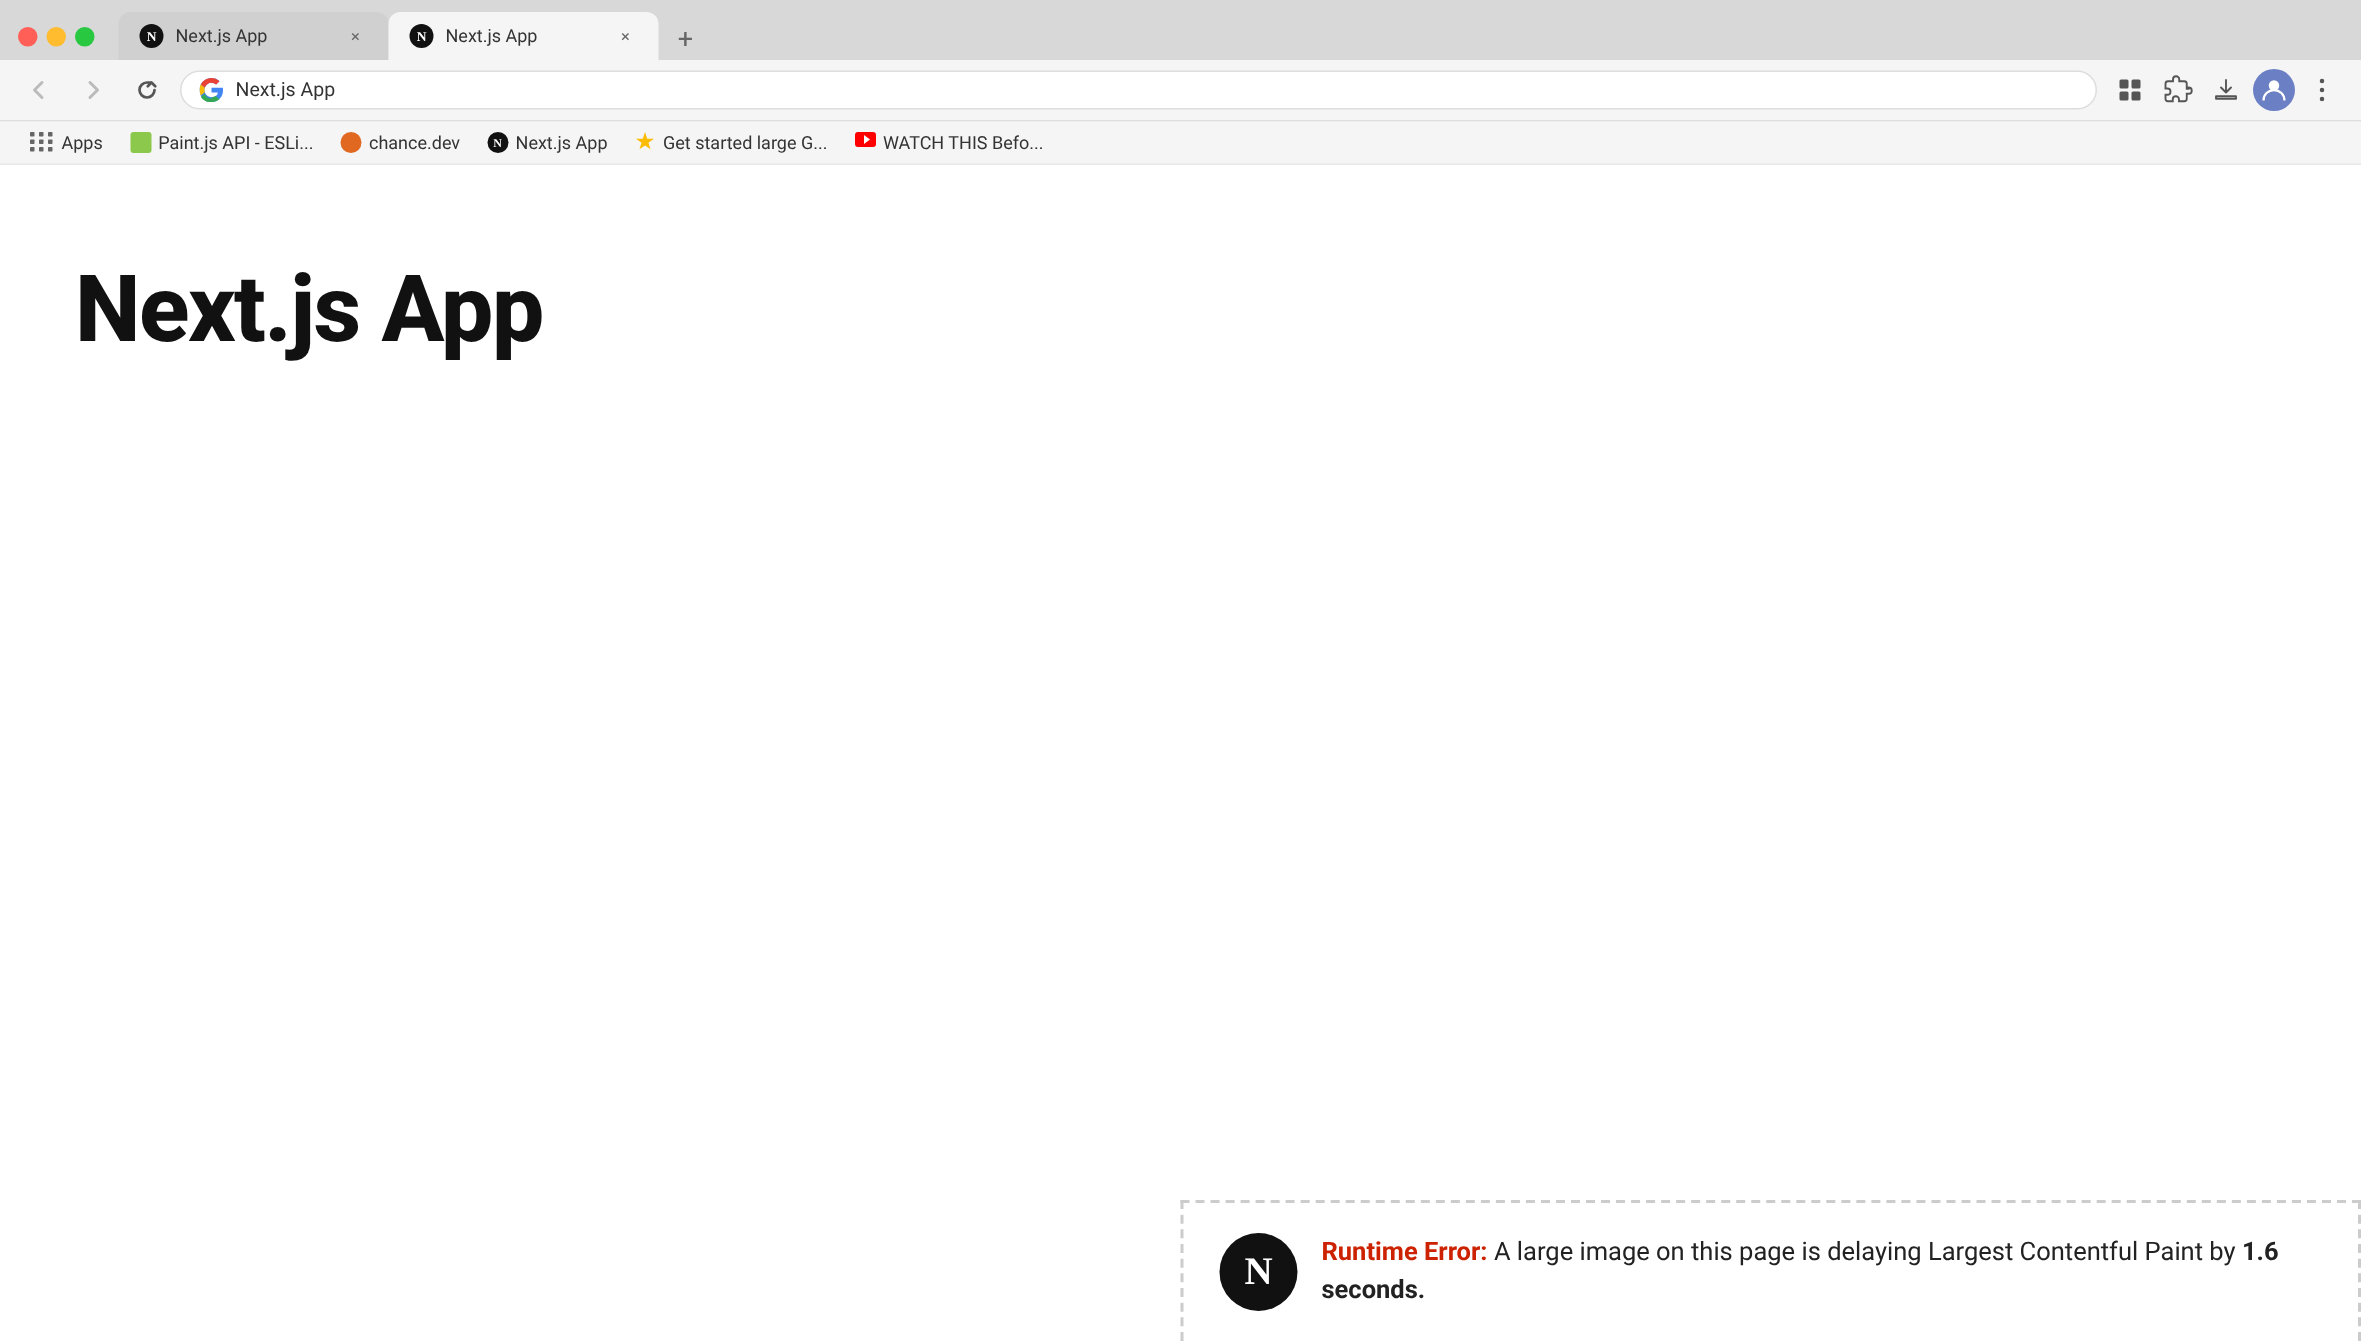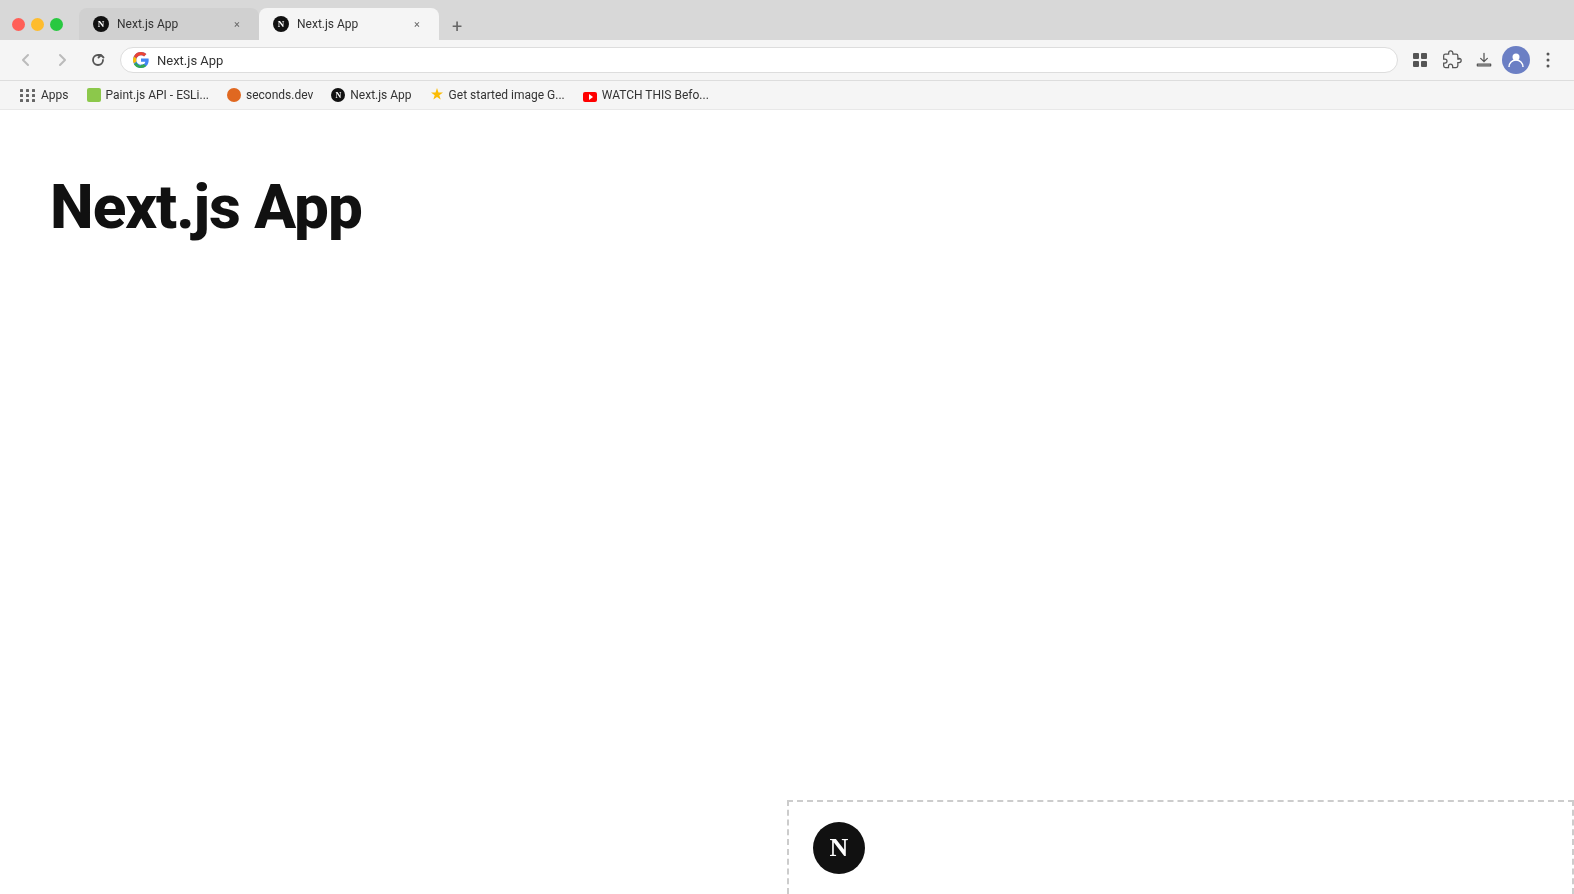--- a/index.html
+++ b/index.html
@@ -33,21 +33,21 @@
     .address-bar { flex: 1; display: flex; align-items: center; background: white; border: 1px solid #ddd; border-radius: 20px; padding: 4px 12px; gap: 8px; cursor: text; }
     .address-bar .google-icon { width: 16px; height: 16px; flex-shrink: 0; }
     .address-url { font-size: 13px; color: #333; flex: 1; }
 
     .toolbar-right { display: flex; align-items: center; gap: 4px; }
     .toolbar-icon-btn { width: 28px; height: 28px; display: flex; align-items: center; justify-content: center; border-radius: 50%; cursor: pointer; color: #555; border: none; background: transparent; }
     .profile-btn { width: 28px; height: 28px; border-radius: 50%; overflow: hidden; cursor: pointer; background: #6B7FC4; display: flex; align-items: center; justify-content: center; }
 
     
     .bookmarks-bar { background: #f5f5f5; padding: 4px 12px; display: flex; align-items: center; gap: 2px; border-bottom: 1px solid #e8e8e8; }
-    .bookmark-item { display: flex; align-items: flex-end; gap: 5px; padding: 3px 8px; border-radius: 4px; cursor: pointer; font-size: 12px; color: #333; white-space: nowrap; }
+    .bookmark-item { display: flex; align-items: flex-start; gap: 5px; padding: 3px 8px; border-radius: 4px; cursor: pointer; font-size: 12px; color: #333; white-space: nowrap; }
 
     
     .page-content { background: white; flex: 1; position: relative; overflow: hidden; min-height: 700px; }
     .page-heading { font-size: 62px; font-weight: 800; color: #111; position: absolute; top: 60px; left: 50px; letter-spacing: -1px; }
 
     
     .error-overlay { position: absolute; bottom: 0; left: 50%; right: 0; background: rgba(255,255,255,0.97); border: 2px dashed #ccc; border-bottom: none; display: flex; align-items: center; gap: 16px; padding: 20px 24px; }
     .error-n-logo { width: 52px; height: 52px; background: #111; border-radius: 50%; display: flex; align-items: center; justify-content: center; color: white; font-size: 26px; font-weight: 700; flex-shrink: 0; font-family: serif; }
     .error-text { font-size: 17px; color: #222; line-height: 1.5; }
     .error-label { color: #cc2200; font-weight: 700; }
@@ -175,35 +175,35 @@
       <span>Apps</span>
     </div>
 
     <div class="bookmark-item">
       <div style="width:14px;height:14px;background:#8CC84B;border-radius:2px;flex-shrink:0;"></div>
       <span>Paint.js API - ESLi...</span>
     </div>
 
     <div class="bookmark-item">
       <div style="width:14px;height:14px;background:#e06820;border-radius:50%;flex-shrink:0;"></div>
-      <span>seconds.dev</span>
+      <span>chance.dev</span>
     </div>
 
     <div class="bookmark-item">
       <div class="nextjs-favicon" style="width:14px;height:14px;font-size:8px;flex-shrink:0;">N</div>
       <span>Next.js App</span>
     </div>
 
     <div class="bookmark-item">
       <div style="width:14px;height:14px;display:flex;align-items:center;justify-content:center;flex-shrink:0;">
         <svg width="14" height="14" viewBox="0 0 14 14" fill="none">
             <path d="M7 0l1.5 4.5H13l-3.7 2.7 1.4 4.3L7 9l-3.7 2.5 1.4-4.3L1 4.5h4.5z" fill="#fbbc05"></path>
           </svg>
       </div>
-      <span>Get started image G...</span>
+      <span>Get started large G...</span>
     </div>
 
     <div class="bookmark-item">
       <div style="width:14px;height:10px;background:#ff0000;border-radius:2px;display:flex;align-items:center;justify-content:center;flex-shrink:0;">
         <svg width="8" height="8" viewBox="0 0 8 8">
             <polygon points="3,1 7,4 3,7" fill="white"></polygon>
           </svg>
       </div>
       <span>WATCH THIS Befo...</span>
     </div>
@@ -212,16 +212,19 @@
   <div class="page-content">
 
     <h1 class="page-heading">Next.js App</h1>
 
     <div class="error-overlay">
 
       <div class="error-n-logo">
         <span>N</span>
       </div>
 
+      <p class="error-text">
+        <span class="error-label">Runtime Error:</span><span> A large image on this page is delaying Largest Contentful Paint by </span><span class="error-bold">1.6 seconds.</span>
+      </p>
     </div>
   </div>
 
 </div>
 
 </body></html>

